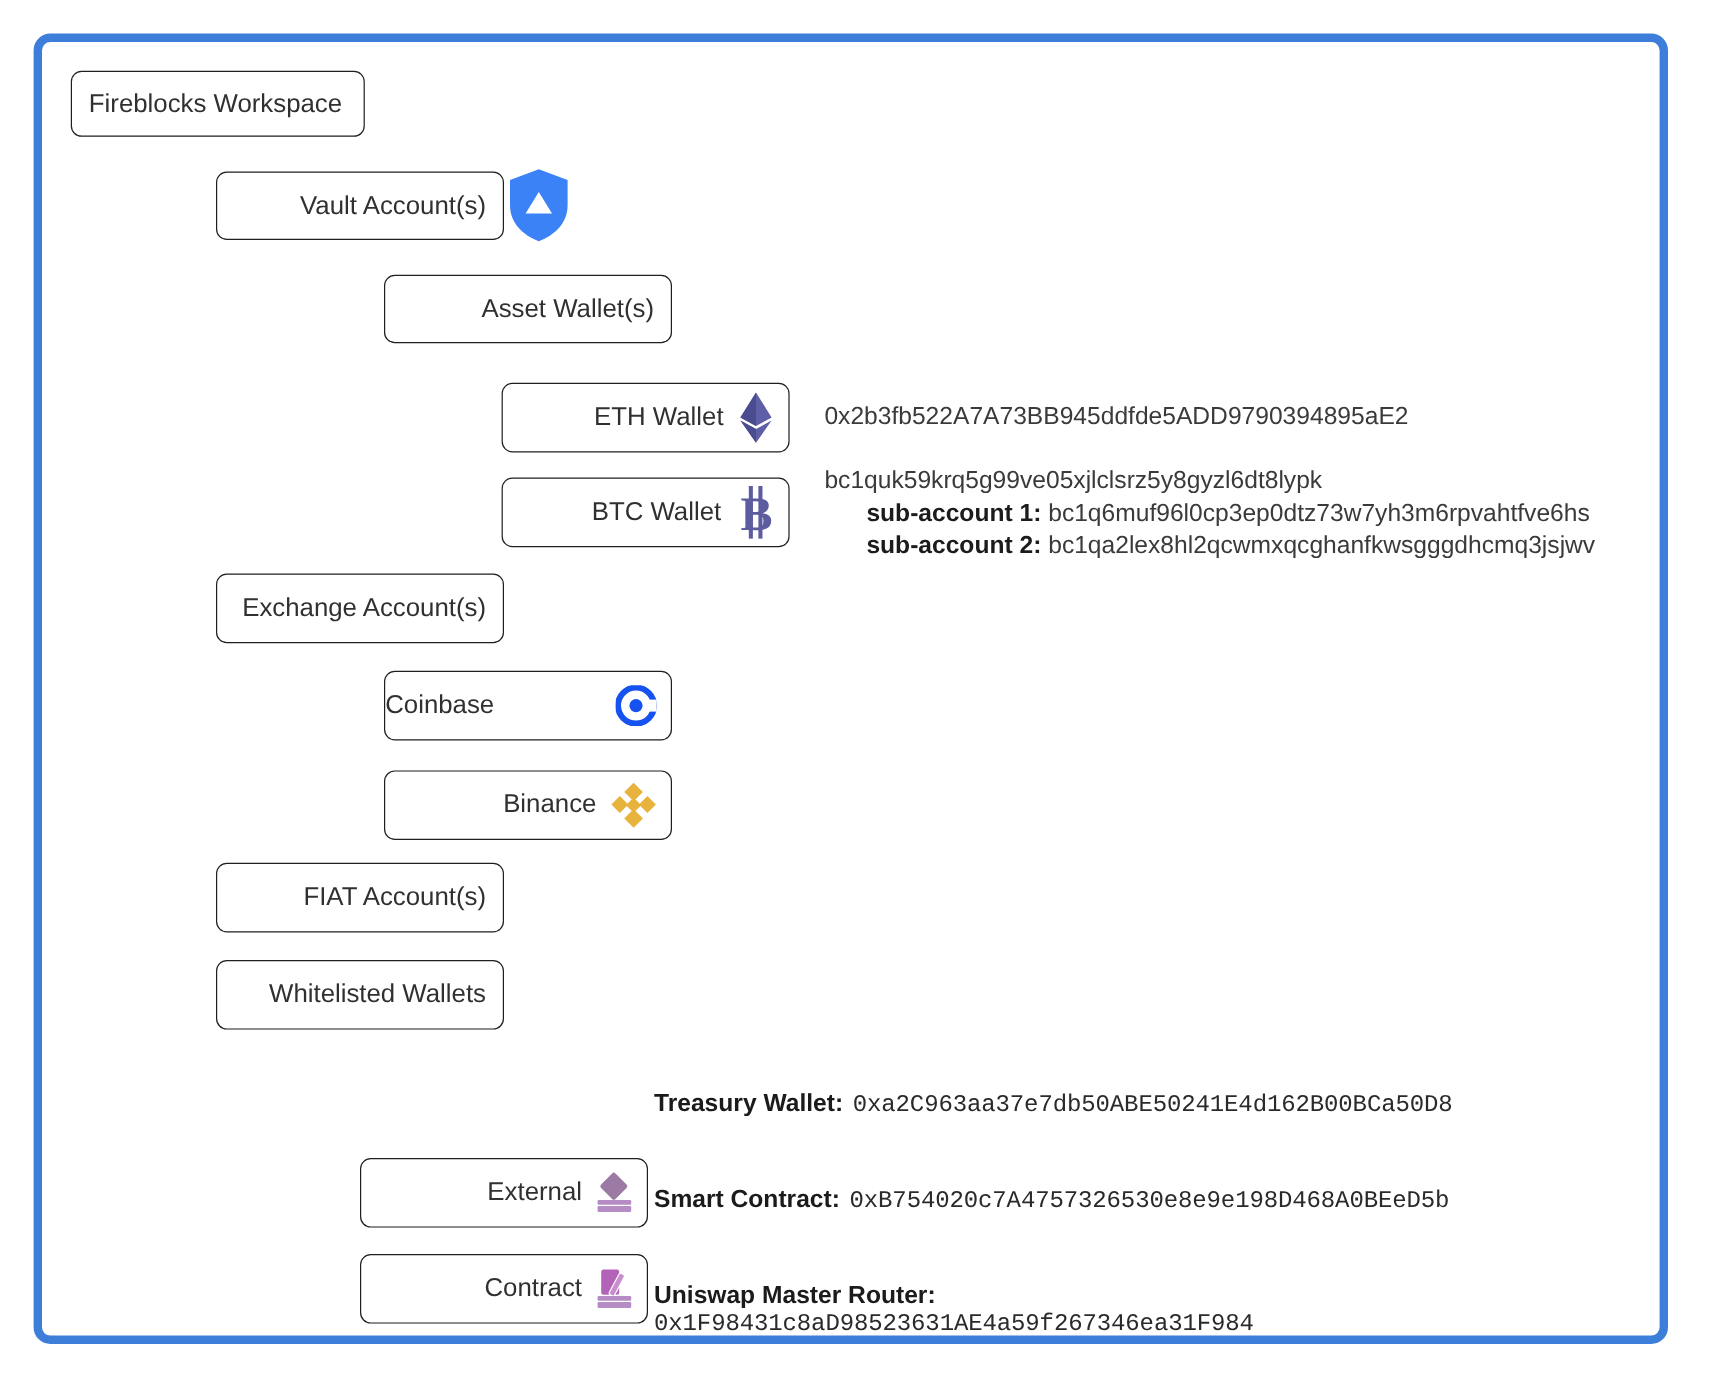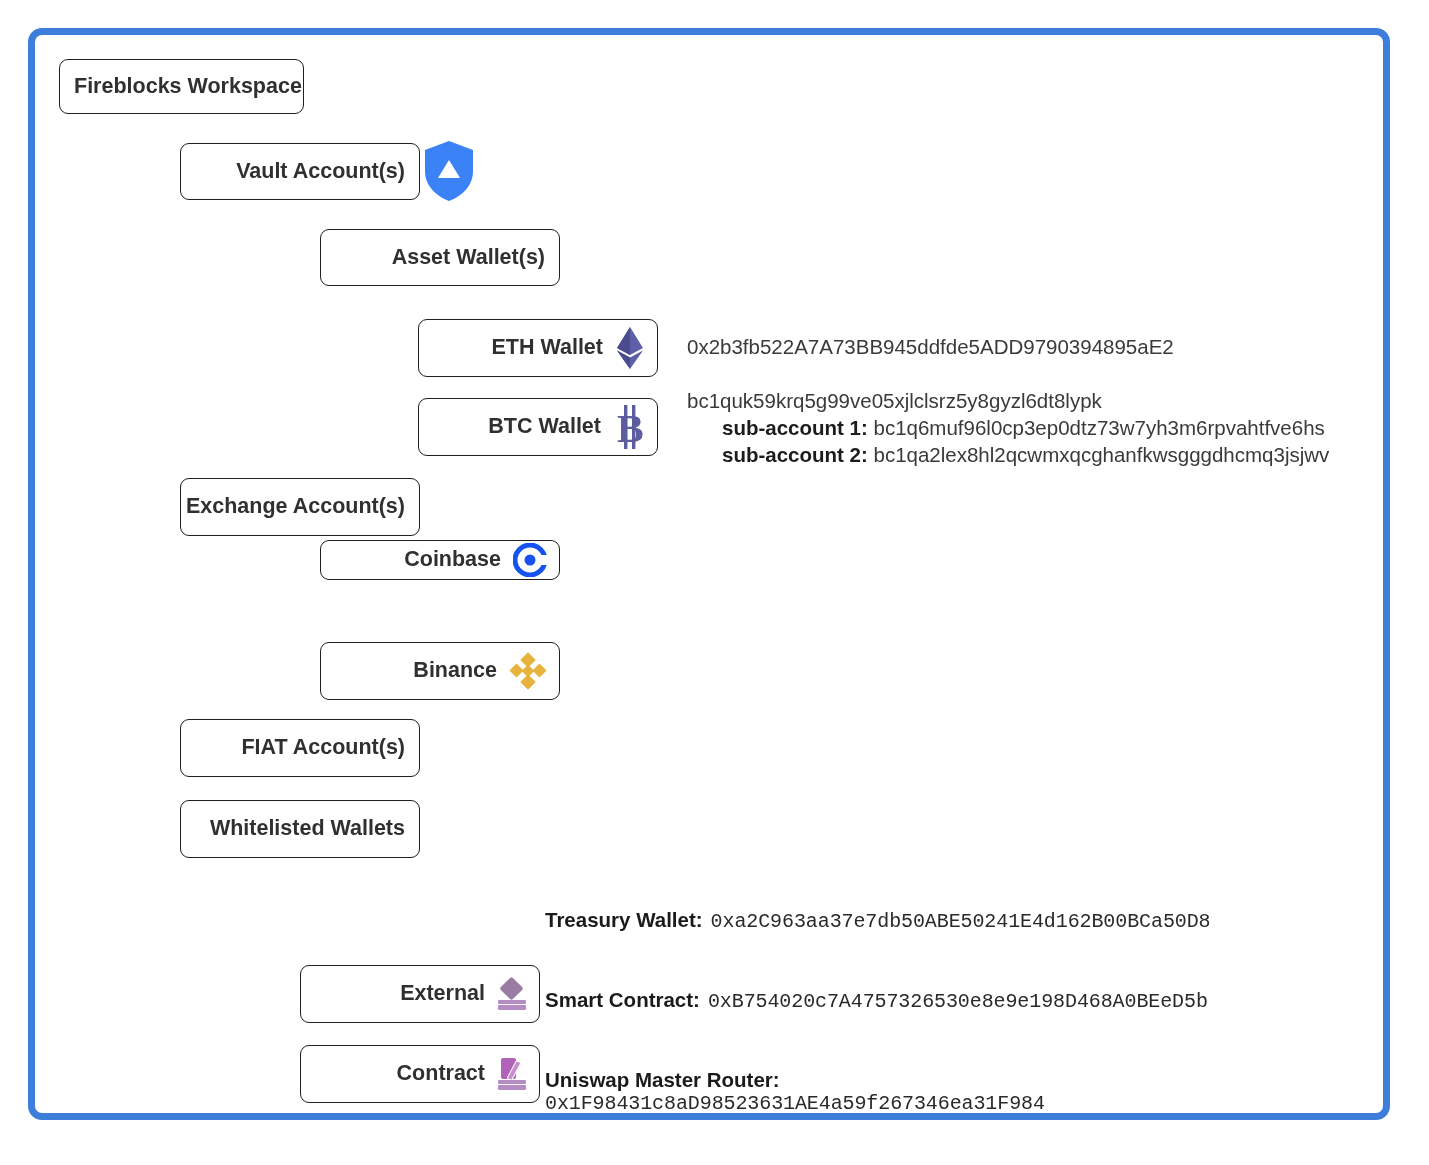--- a/index.html
+++ b/index.html
@@ -40,21 +40,20 @@
     align-items: center;
     justify-content: flex-end;
     padding-right: 14px;
     color: #303030;
     font-size: 21.5px;
     line-height: 1;
     white-space: nowrap;
   }
   .node .label {
     display: inline-block;
-    font-weight: bold;
   }
   .node.with-icon {
     padding-right: 12px;
   }
   .node .node-icon {
     display: inline-flex;
     align-items: center;
     justify-content: center;
     margin-left: 12px;
     flex: 0 0 auto;
@@ -220,21 +219,21 @@
     <span class="addr-line indent">
       <span class="addr-key">sub-account 2:</span>
       <span>bc1qa2lex8hl2qcwmxqcghanfkwsgggdhcmq3jsjwv</span>
     </span>
   </div>
 
   <div class="node" style="left:145px; top:443px; width:240px; height:58px;">
     <span class="label">Exchange Account(s)</span>
   </div>
 
-  <div class="node with-icon" style="left:285px; top:505px; width:240px; height:40px;">
+  <div class="node with-icon" style="left:285px; top:524px; width:240px; height:58px;justify-content:space-between;">
     <span class="label">Coinbase</span>
     <span class="node-icon">
       <svg width="34" height="34" viewBox="0 0 34 34" aria-hidden="true">
         <circle cx="17" cy="17" r="15" fill="none" stroke="#1652f0" stroke-width="5"></circle>
         <circle cx="17" cy="17" r="5.5" fill="#1652f0"></circle>
         <rect x="23" y="12" width="11" height="10" fill="#ffffff"></rect>
       </svg>
     </span>
   </div>
 

